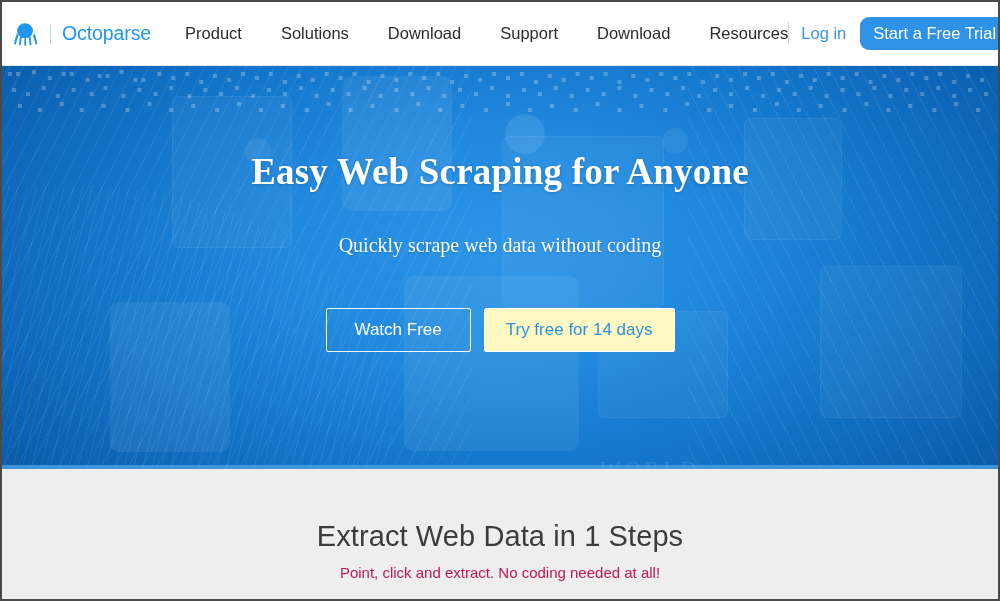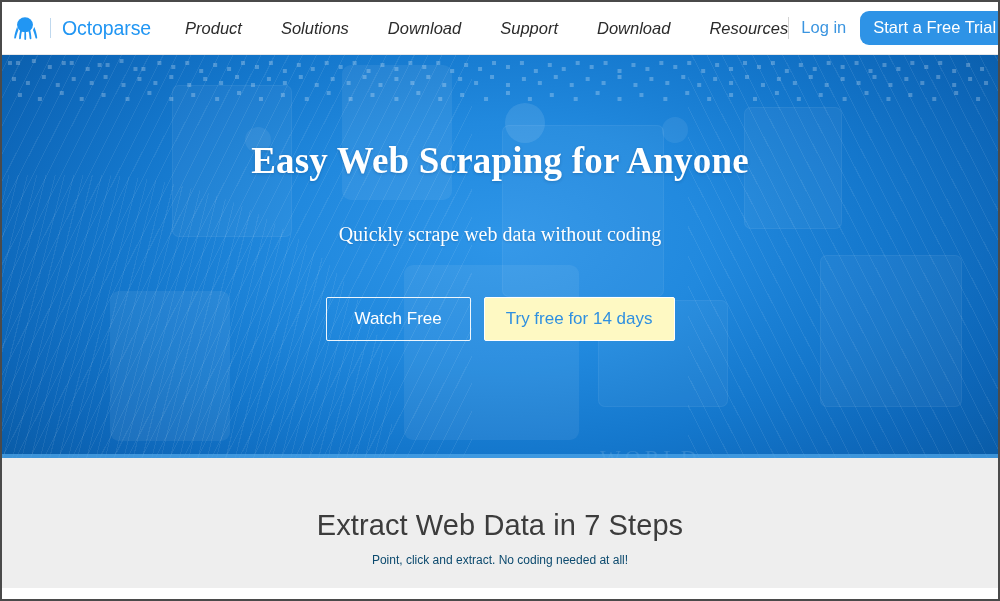--- a/index.html
+++ b/index.html
@@ -23,21 +23,21 @@
     height: 601px;
     box-sizing: border-box;
     border: 2px solid #4a4a4a;
     background: #ffffff;
     overflow: hidden;
   }
 
   
   #navbar {
     position: relative;
-    height: 53px;
+    height: 64px;
     box-sizing: border-box;
     background: #ffffff;
     display: flex;
     align-items: center;
     padding-left: 4px;
     border-bottom: 1px solid #e8e8e8;
     z-index: 20;
   }
   #brand {
     display: flex;
@@ -60,21 +60,20 @@
   #brand-name {
     font-size: 19.5px;
     color: #2196f3;
     letter-spacing: -0.1px;
     white-space: nowrap;
   }
   #nav-links {
     display: flex;
     align-items: center;
     flex: 0 0 auto;
-    font-style: italic;
   }
   .nav-link {
     font-size: 16.5px;
     color: #2b2b2b;
     white-space: nowrap;
     padding: 4px 0;
     margin-right: 39px;
     cursor: pointer;
   }
   .nav-link:last-child { margin-right: 0; }
@@ -288,22 +287,22 @@
     margin: 0;
     padding-top: 51px;
     font-size: 29px;
     font-weight: normal;
     color: #3c3c3c;
     letter-spacing: 0.1px;
   }
   #steps-subtitle {
     margin: 0;
     padding-top: 11px;
-    font-size: 12px;
-    color: #0c4a6e;
+    font-size: 15px;
+    color: #be185d;
   }
 </style>
 </head>
 <body>
 
 <div id="page-frame">
 
   <div id="navbar">
 
     <div id="brand">
@@ -561,17 +560,17 @@
       <div id="hero-buttons">
         <button id="watch-demo-button">Watch Free</button>
         <button id="try-free-button">Try free for 14 days</button>
       </div>
     </div>
 
     <div id="hero-bottom-strip"></div>
   </section>
 
   <section id="steps-section">
-    <h2 id="steps-title">Extract Web Data in 7 Steps</h2>
+    <h2 id="steps-title">Extract Web Data in 1 Steps</h2>
     <p id="steps-subtitle">Point, click and extract. No coding needed at all!</p>
   </section>
 
 </div>
 
 </body></html>

